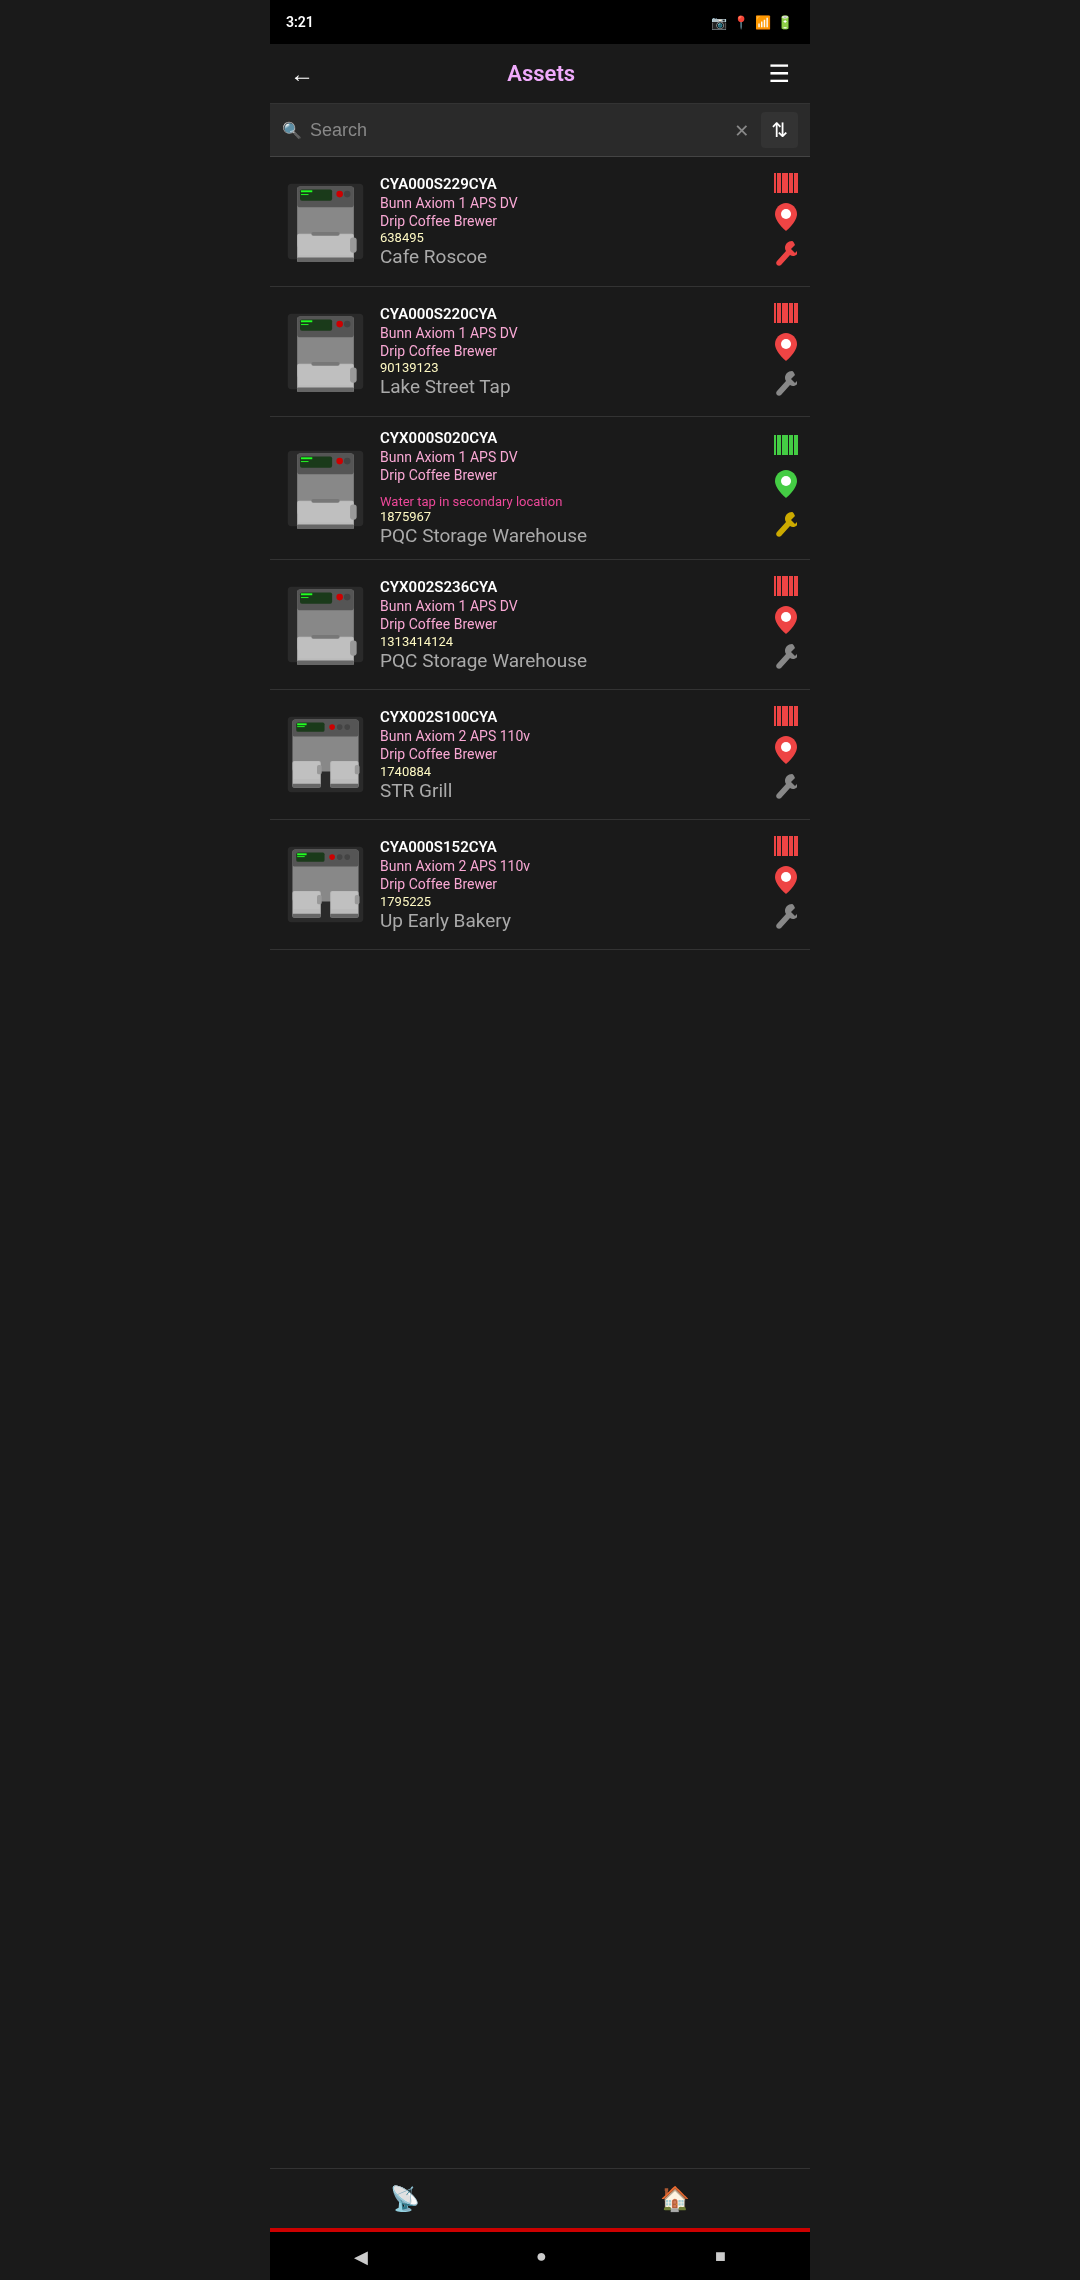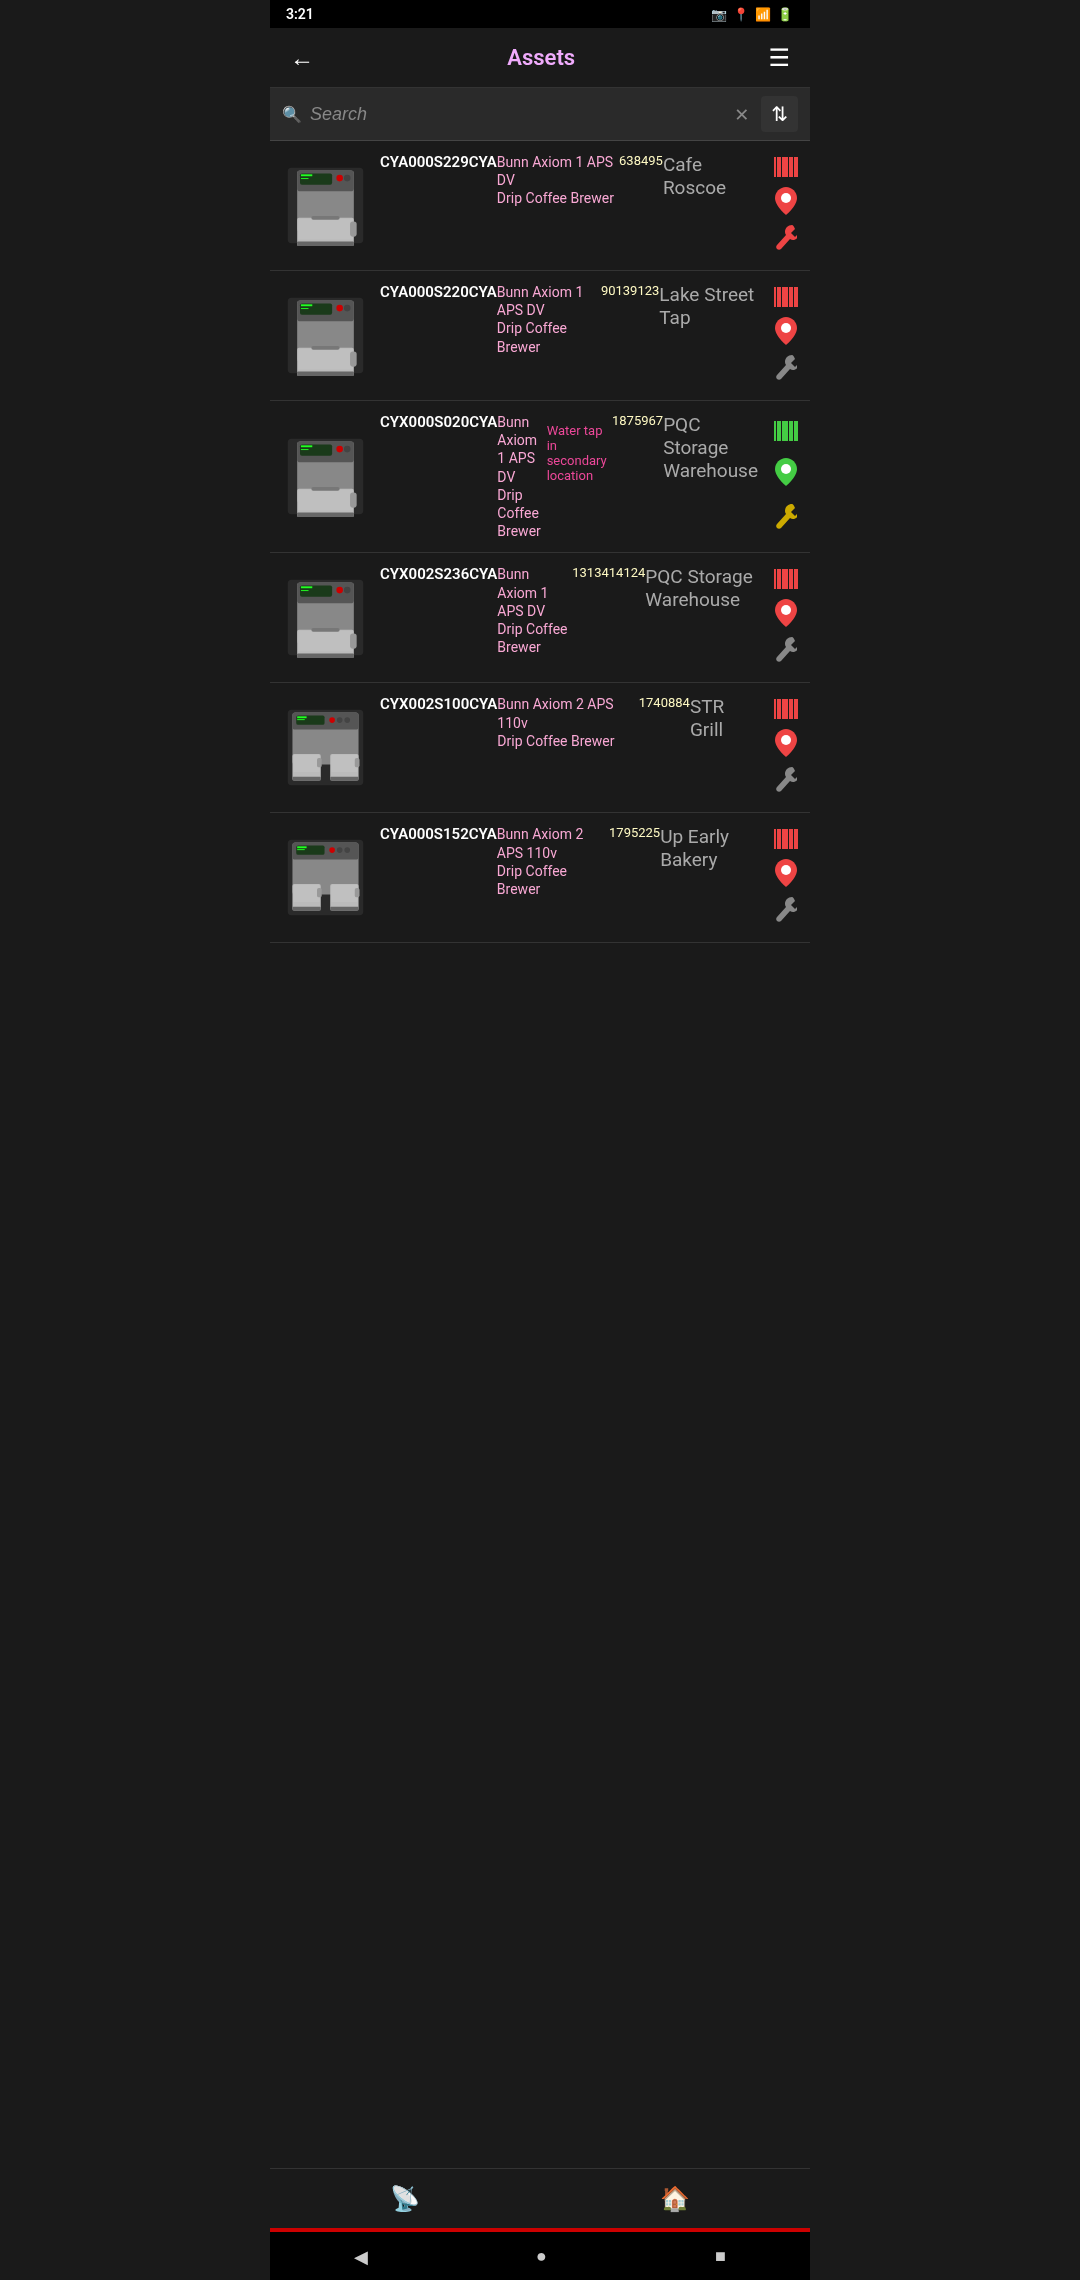--- a/index.html
+++ b/index.html
@@ -16,21 +16,21 @@
       flex-direction: column;
     }
 
     
     .status-bar {
       background: #000;
       display: flex;
       justify-content: space-between;
       align-items: center;
       padding: 6px 16px;
-      height: 28px;
+      height: 44px;
     }
     .status-time {
       font-size: 14px;
       font-weight: 600;
       color: #fff;
     }
     .status-icons {
       display: flex;
       gap: 6px;
       align-items: center;
@@ -72,21 +72,20 @@
       color: #888;
       font-size: 16px;
     }
     .search-input {
       flex: 1;
       background: transparent;
       border: none;
       outline: none;
       color: #fff;
       font-size: 18px;
-      font-style: italic;
     }
     .search-input::placeholder {
       color: #888;
     }
     .search-clear {
       color: #888;
       font-size: 18px;
       cursor: pointer;
     }
     .sort-btn {
@@ -120,21 +119,21 @@
       min-width: 110px;
       display: flex;
       align-items: center;
       justify-content: center;
       padding: 4px 8px;
     }
 
     .asset-info {
       flex: 1;
       display: flex;
-      flex-direction: row;
+      flex-direction: column;
       justify-content: center;
       padding: 4px 4px 4px 0;
     }
     .asset-code {
       font-size: 15px;
       font-weight: 600;
       color: #fff;
       margin-bottom: 1px;
     }
     .asset-model {

